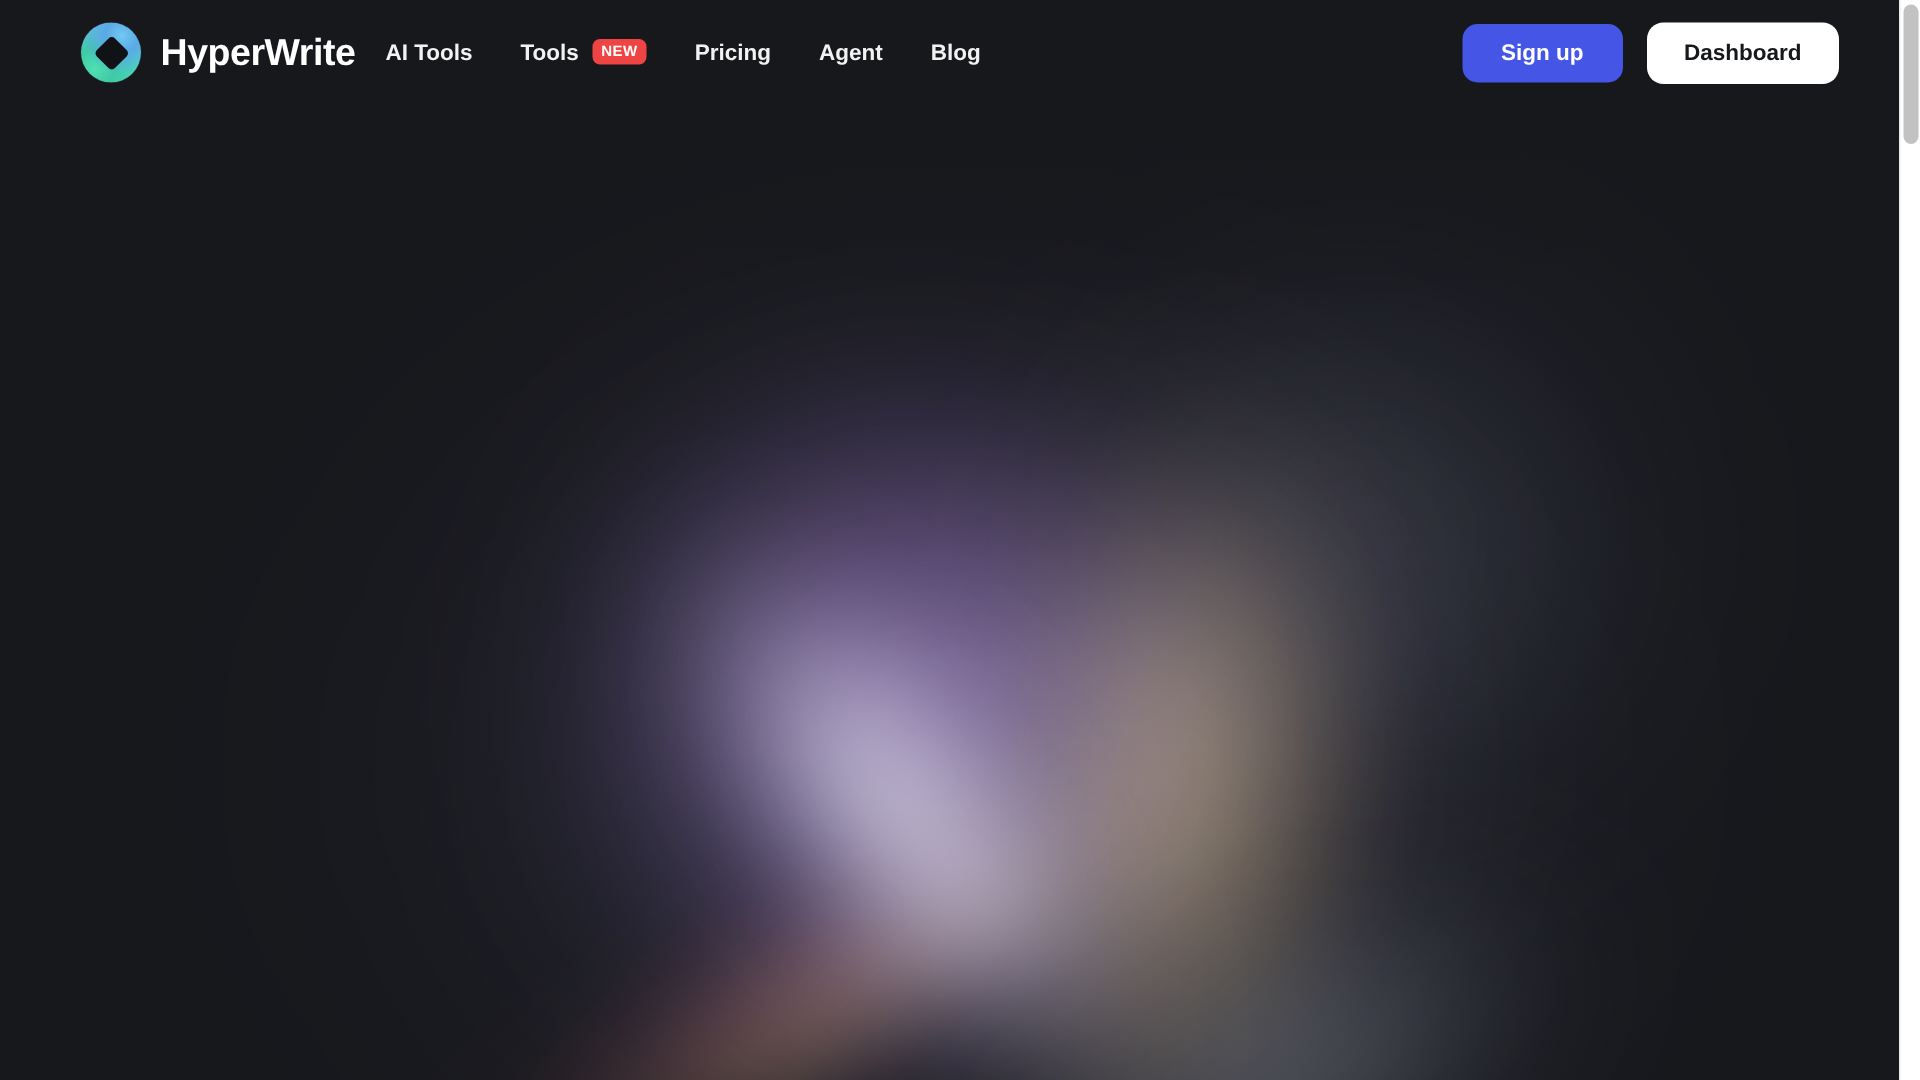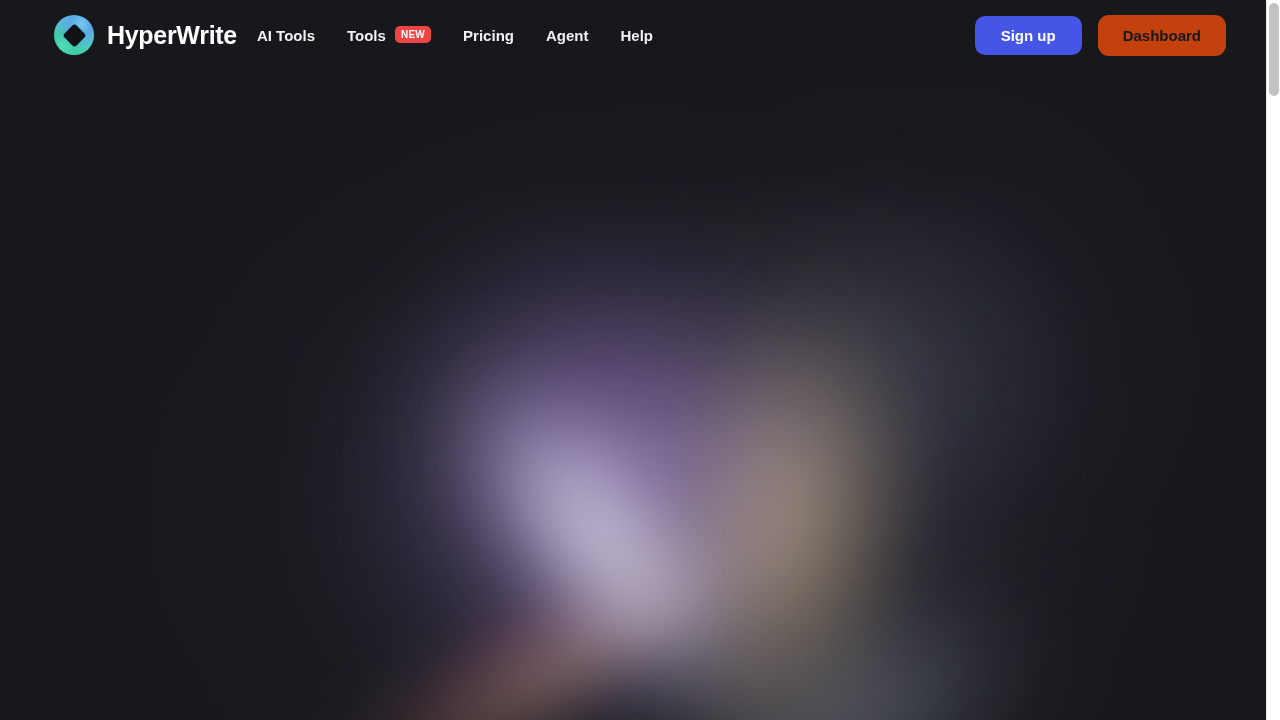--- a/index.html
+++ b/index.html
@@ -265,21 +265,21 @@
     white-space:nowrap;
     line-height:1;
   }
   .btn-signup {
     background:#4556e6;
     color:#ffffff;
     padding:12px 26px;
     border-radius:10px;
   }
   .btn-dashboard {
-    background:#c2410c;
+    background:#ffffff;
     color:#17181c;
     padding:13px 25px;
     border-radius:11px;
   }
 
   
   .scrollbar {
     position:absolute;
     right:0; top:0;
     width:14px; height:720px;
@@ -331,21 +331,21 @@
           <span>Tools</span>
           <span class="nav-badge">NEW</span>
         </a>
         <a class="nav-item" href="#">
           <span>Pricing</span>
         </a>
         <a class="nav-item" href="#">
           <span>Agent</span>
         </a>
         <a class="nav-item" href="#">
-          <span>Help</span>
+          <span>Blog</span>
         </a>
       </nav>
 
       <div class="header-actions">
         <button class="btn btn-signup">Sign up</button>
         <button class="btn btn-dashboard">Dashboard</button>
       </div>
 
     </header>
 

